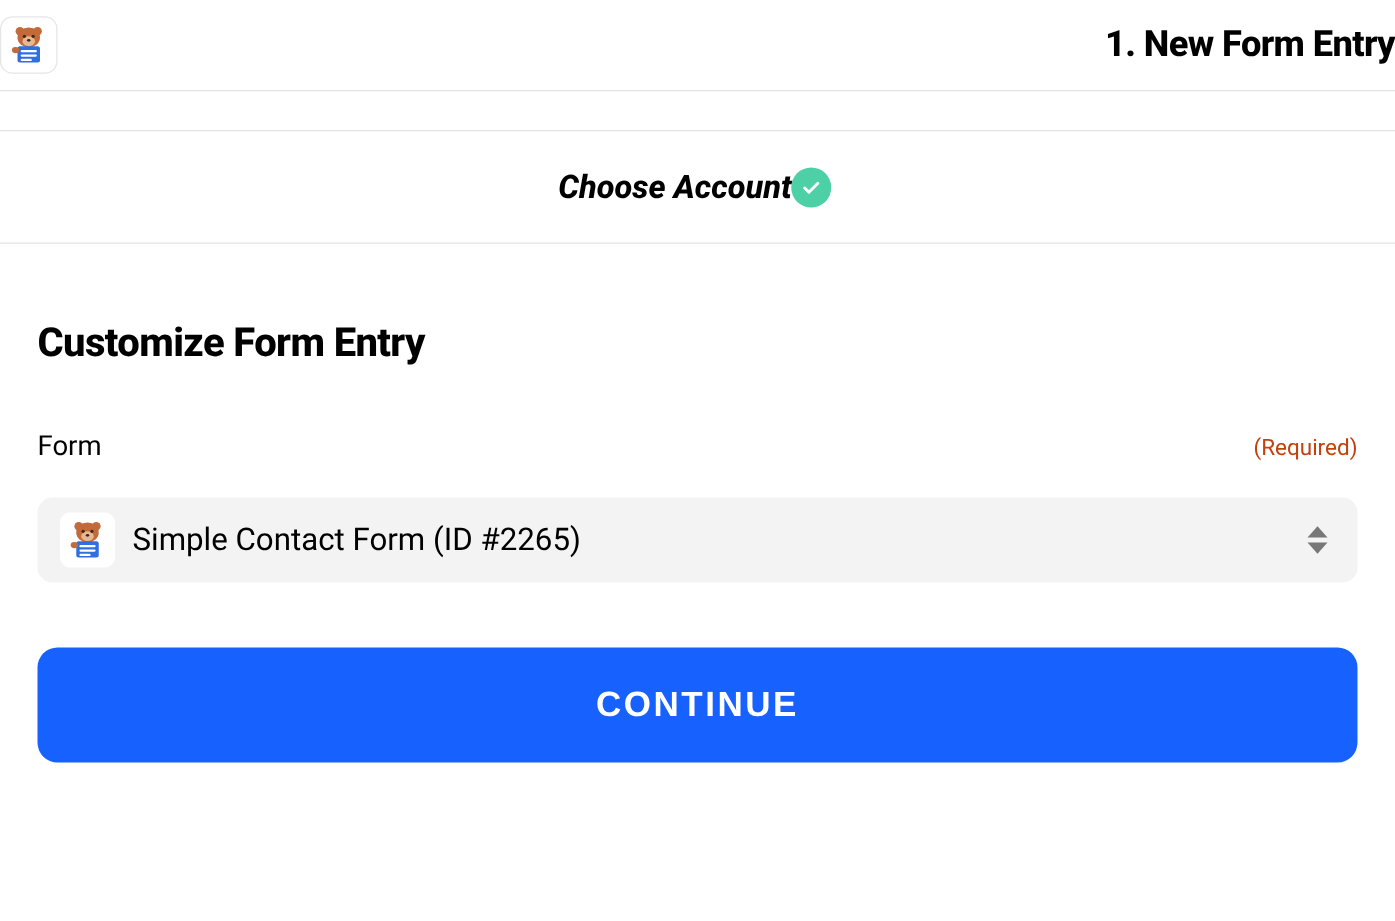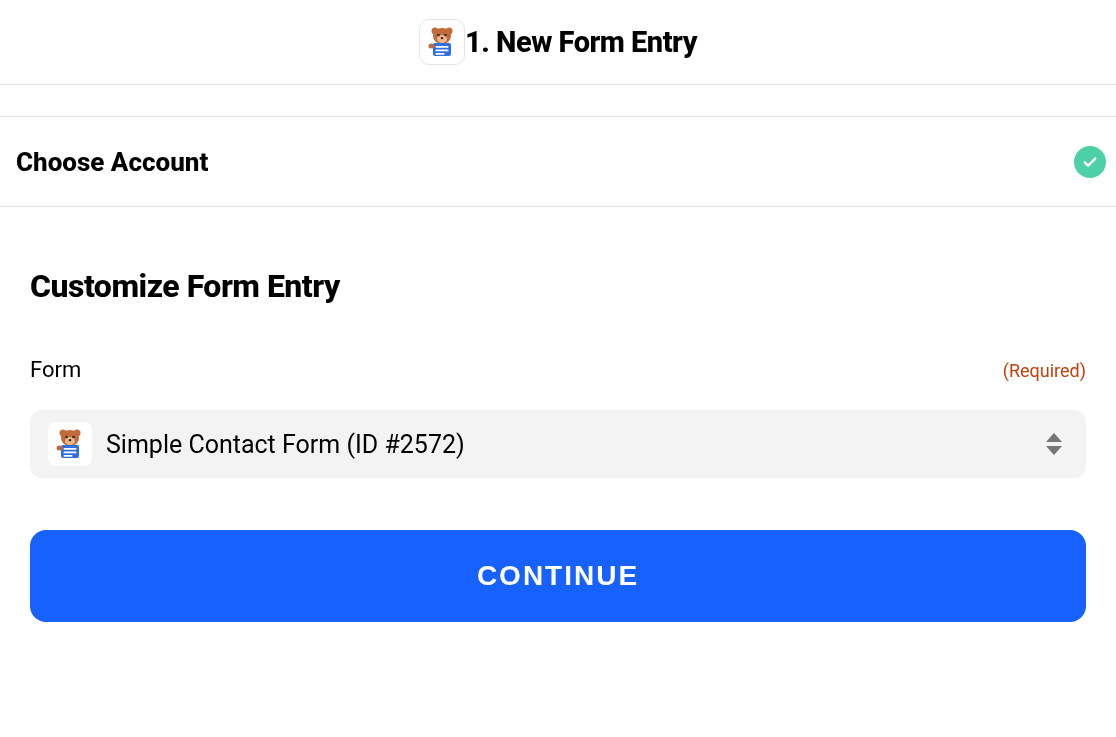--- a/index.html
+++ b/index.html
@@ -5,22 +5,22 @@
     * { box-sizing: border-box; margin: 0; padding: 0; }
     body {
       font-family: -apple-system, BlinkMacSystemFont, "Segoe UI", Roboto, Helvetica, Arial, sans-serif;
       background: #fff;
       color: #000;
       width: 1116px;
     }
     .step-header {
       display: flex;
       align-items: center;
-      justify-content: center;
-      height: 85px;
+      justify-content: space-between;
+      height: 73px;
       border-bottom: 1px solid #e3e3e3;
     }
     .app-logo {
       width: 46px;
       height: 46px;
       border: 1px solid #e5e5e5;
       border-radius: 10px;
       display: flex;
       align-items: center;
       justify-content: center;
@@ -32,24 +32,25 @@
       font-weight: 800;
       letter-spacing: -0.5px;
     }
     .spacer-row {
       height: 32px;
       border-bottom: 1px solid #e3e3e3;
     }
     .account-row {
       display: flex;
       align-items: center;
-      justify-content: space-between;
+      justify-content: center;
       border-bottom: 1px solid #e3e3e3;
       height: 90px;
-      padding: 0 10px 0 16px;
+      padding: 0 10px 0 6px;
+      font-style: italic;
     }
     .account-label {
       font-size: 26px;
       font-weight: 800;
       padding-left: 0;
     }
     .check-badge {
       width: 32px;
       height: 32px;
       background: #4dd0a6;
@@ -204,21 +205,21 @@
         <circle cx="12.5" cy="9" r="1.3" fill="#3a2a1a"></circle>
         <circle cx="19.5" cy="9" r="1.3" fill="#3a2a1a"></circle>
         <ellipse cx="16" cy="12.2" rx="1.4" ry="1.1" fill="#3a2a1a"></ellipse>
         <rect x="7" y="17" width="18" height="13" rx="2" fill="#2f6fe0"></rect>
         <rect x="9.5" y="20" width="13" height="1.8" rx="0.9" fill="#fff"></rect>
         <rect x="9.5" y="23.5" width="13" height="1.8" rx="0.9" fill="#fff"></rect>
         <rect x="9.5" y="27" width="9" height="1.8" rx="0.9" fill="#fff"></rect>
         <ellipse cx="5.5" cy="20" rx="3" ry="2.5" fill="#c26a3a"></ellipse>
       </svg>
     </div>
-    <div class="select-value">Simple Contact Form (ID #2572)</div>
+    <div class="select-value">Simple Contact Form (ID #2265)</div>
     <div class="sort-arrows">
       <div class="tri-up"></div>
       <div class="tri-down"></div>
     </div>
   </div>
 
 
   <button class="continue-btn">
     <span>CONTINUE</span>
   </button>

